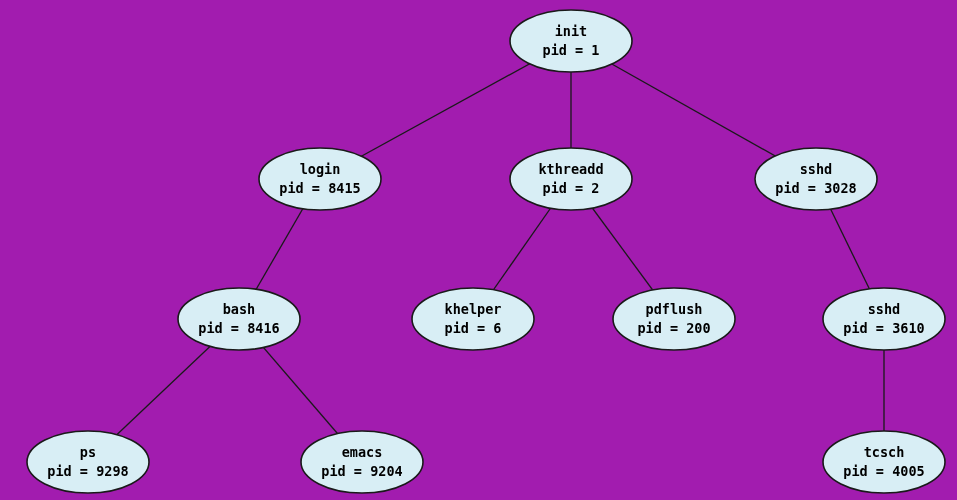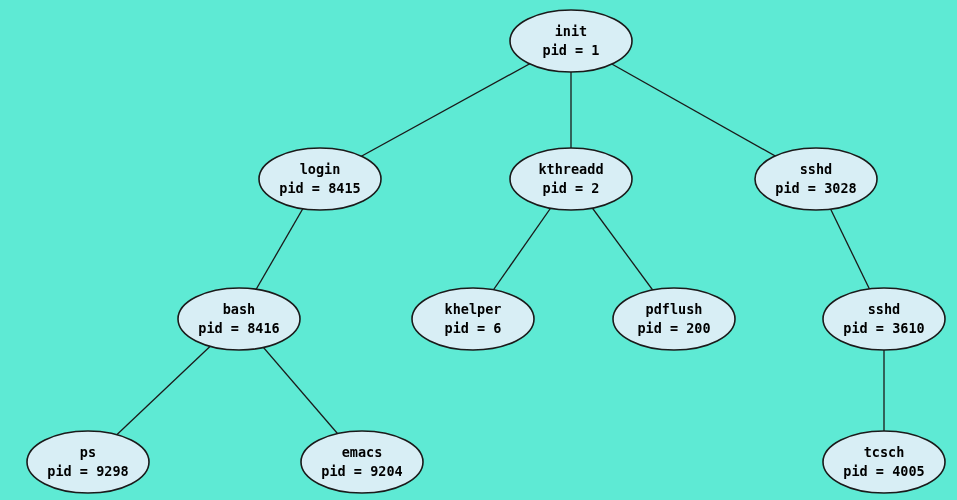--- a/index.html
+++ b/index.html
@@ -4,21 +4,21 @@
 <style>
   html, body {
     margin: 0;
     padding: 0;
     background: #ffffff;
   }
   #stage {
     position: relative;
     width: 957px;
     height: 500px;
-    background: #5eead4;
+    background: #a21caf;
     overflow: hidden;
   }
   svg { display: block; }
   .node-text {
     font-family: "DejaVu Sans Mono", "Liberation Mono", monospace;
     font-weight: bold;
     font-size: 13.5px;
     fill: #000000;
     text-anchor: middle;
   }

